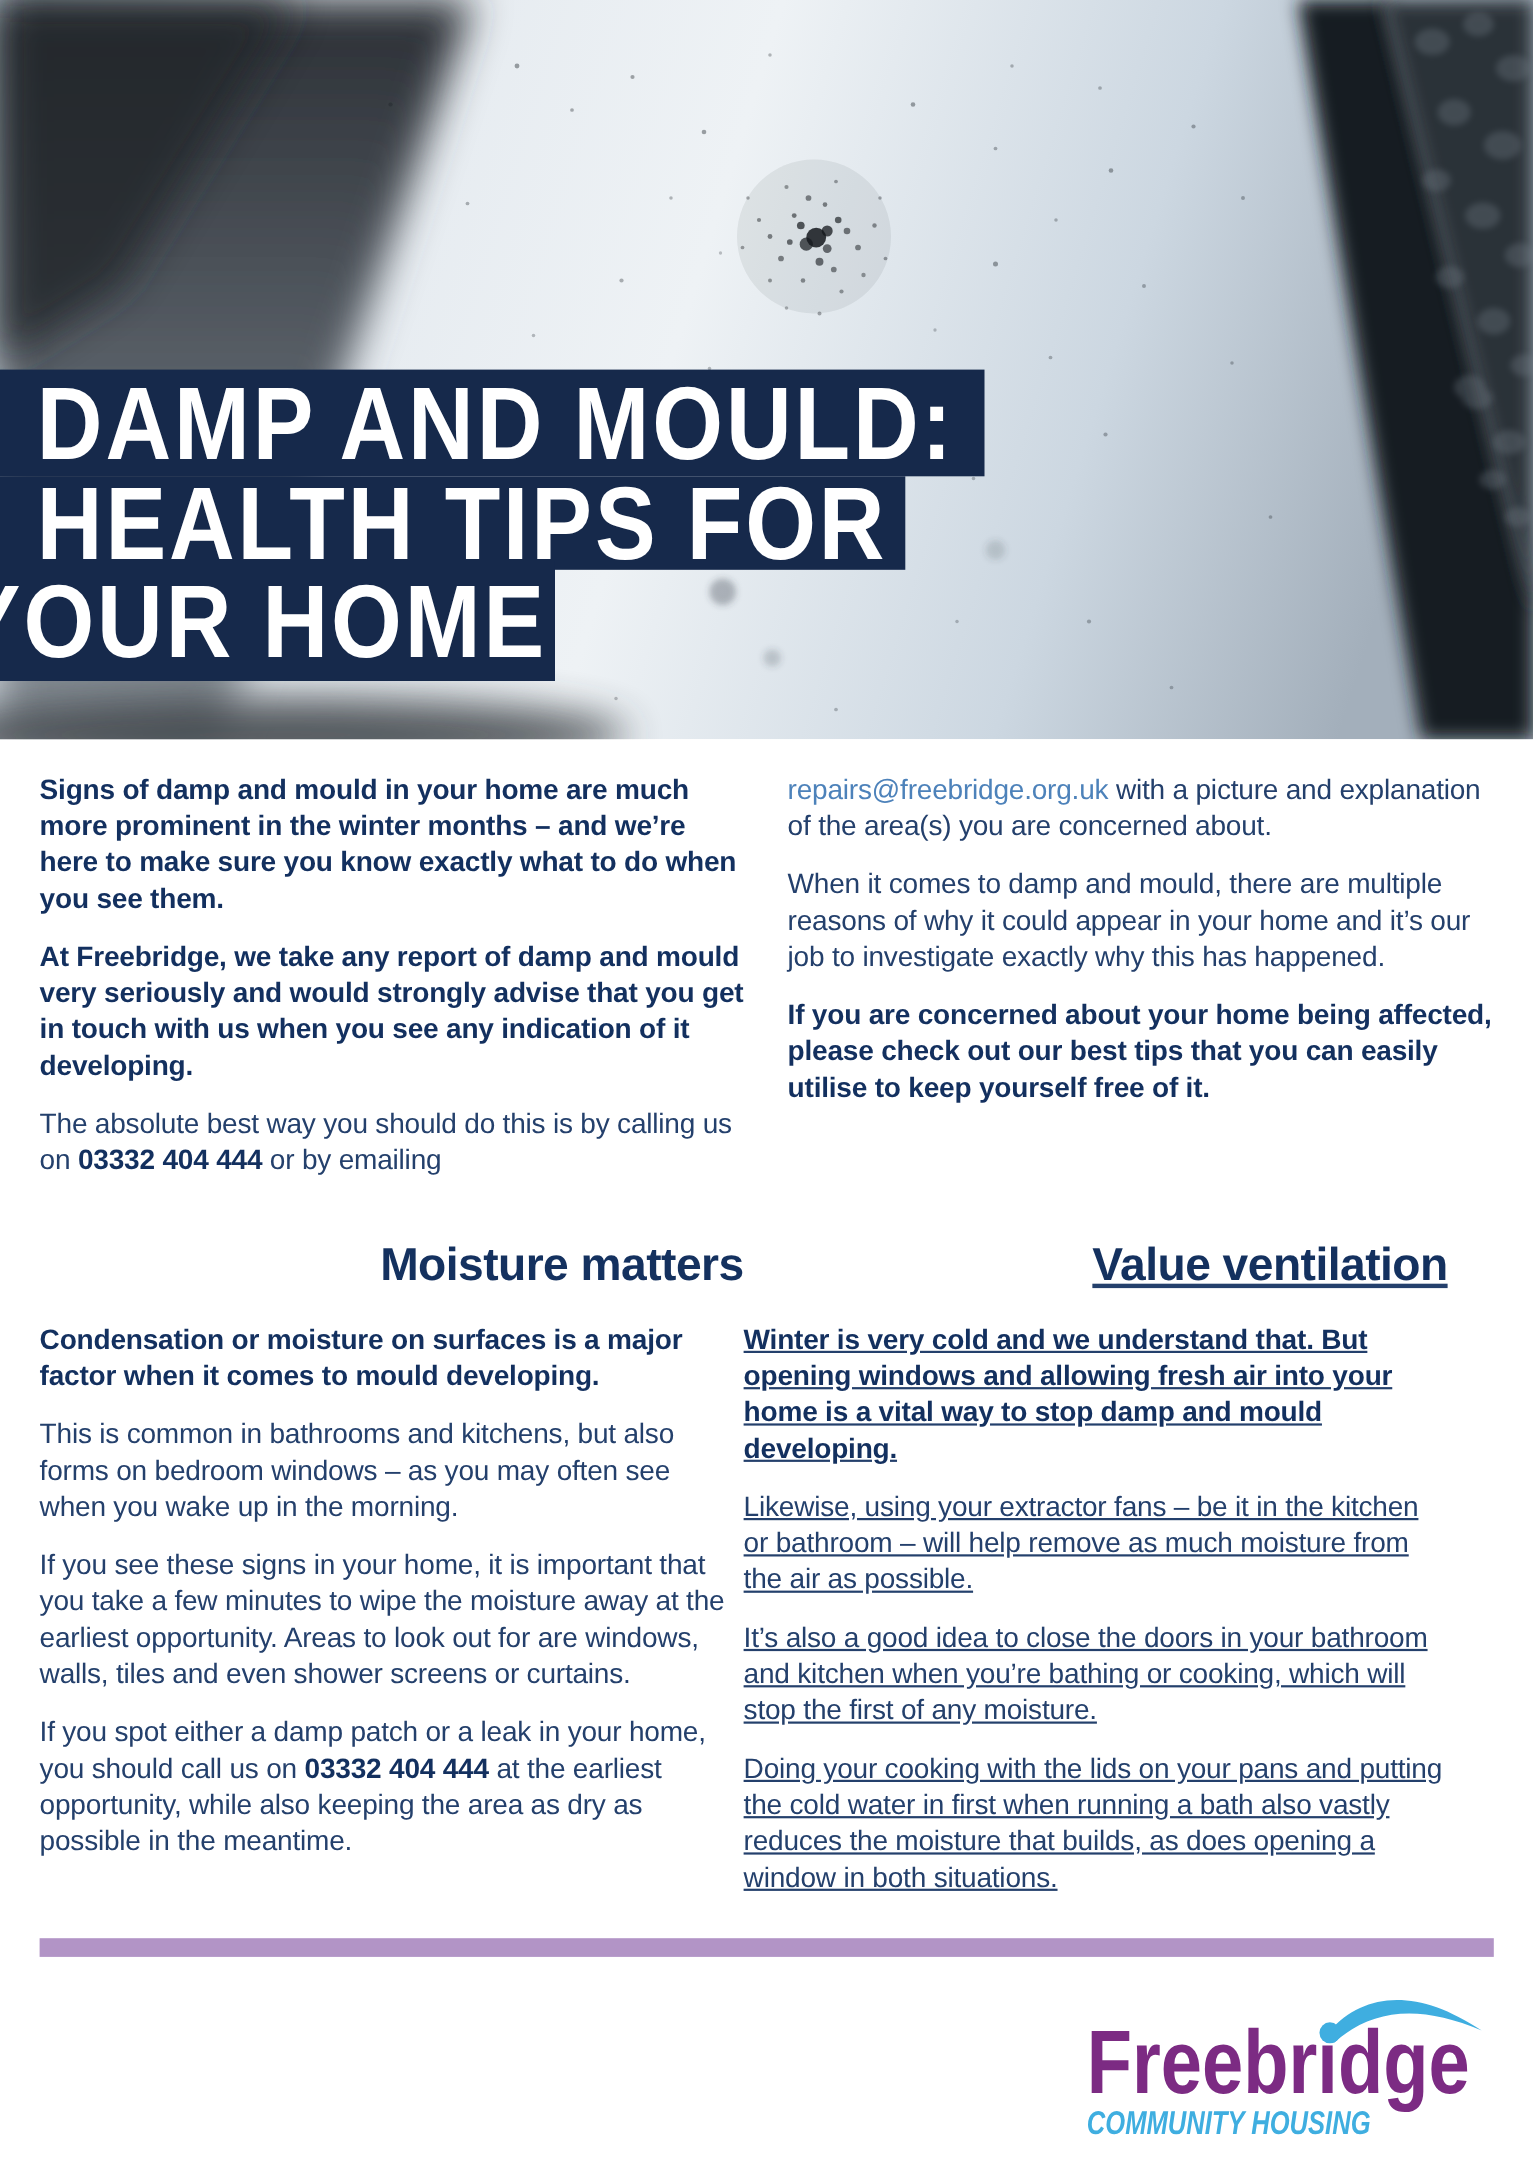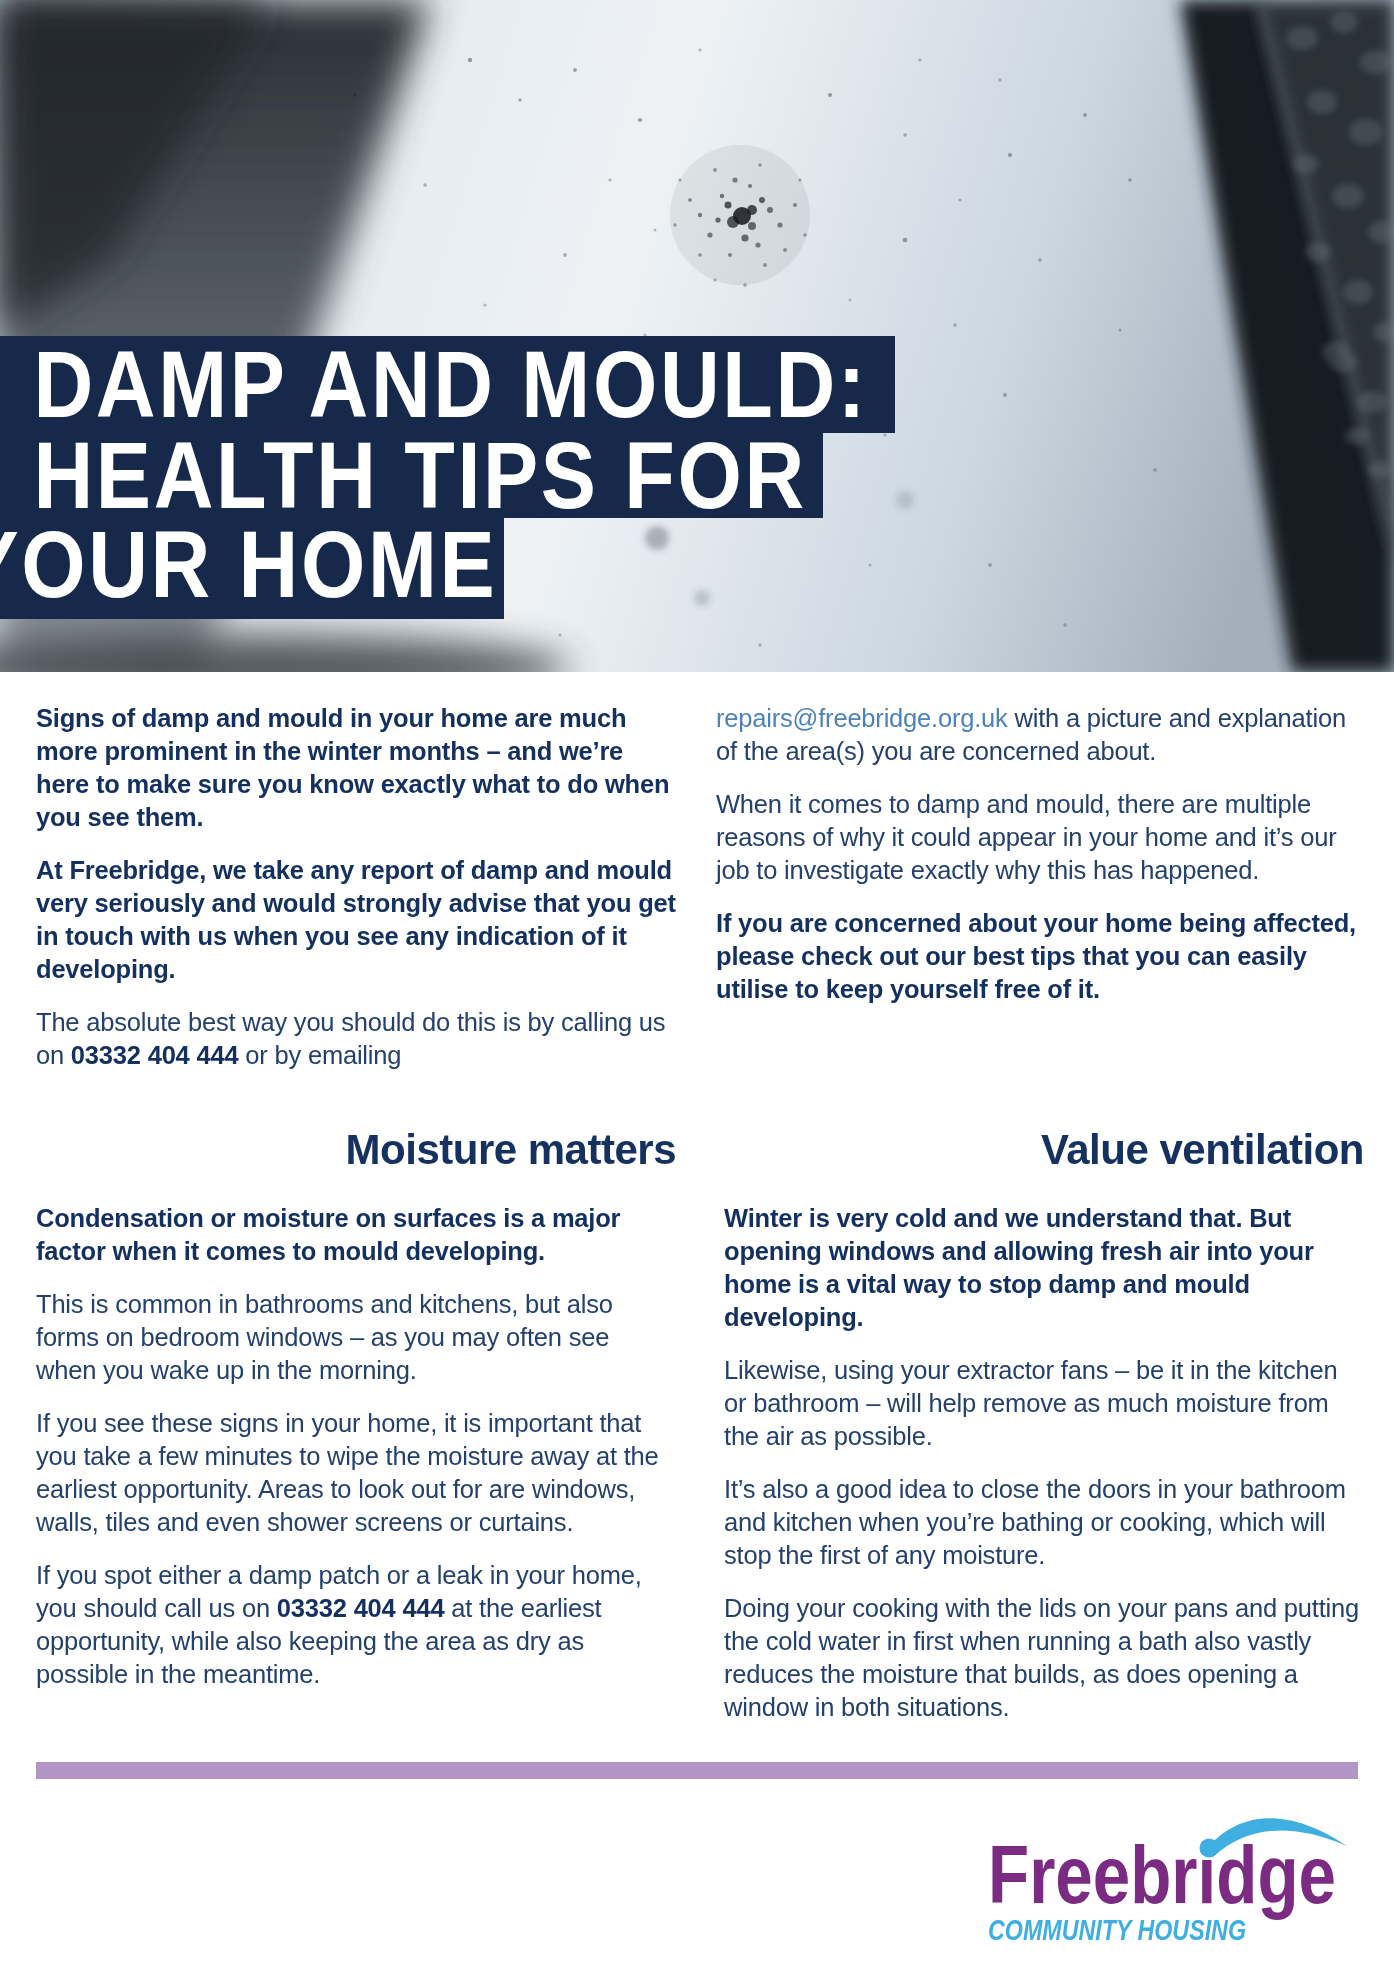--- a/index.html
+++ b/index.html
@@ -14,21 +14,21 @@
   .bar1{top:336px;height:97px;width:895px;text-align:right;}
   .bar2{top:433px;height:85px;width:823px;}
   .bar3{top:510px;height:109px;width:504px;justify-content:center;}
   
   .col{position:absolute;width:640px;font-size:25.5px;line-height:33px;letter-spacing:-0.2px;}
   .col p{margin:0 0 20px 0;}
   .b{font-weight:700;color:#13305F;}
   .intro-left{left:36px;top:702px;}
   .intro-right{left:716px;top:702px;}
   .sec-left{left:36px;top:1120px;}
-  .sec-right{left:724px;top:1120px;}
+  .sec-right{left:676px;top:1120px;text-decoration:underline;}
   h2{font-size:42px;line-height:48px;margin:6px 0 28px 0;color:#14315F;letter-spacing:-0.5px;
      font-weight:700;text-align:right;}
   a.mail{color:#4D82BA;cursor:pointer;}
   
   .rule{position:absolute;left:36px;top:1762px;width:1322px;height:17px;background:#B294C6;}
   .logo{position:absolute;left:955px;top:1800px;}
 </style>
 </head>
 <body>
 

